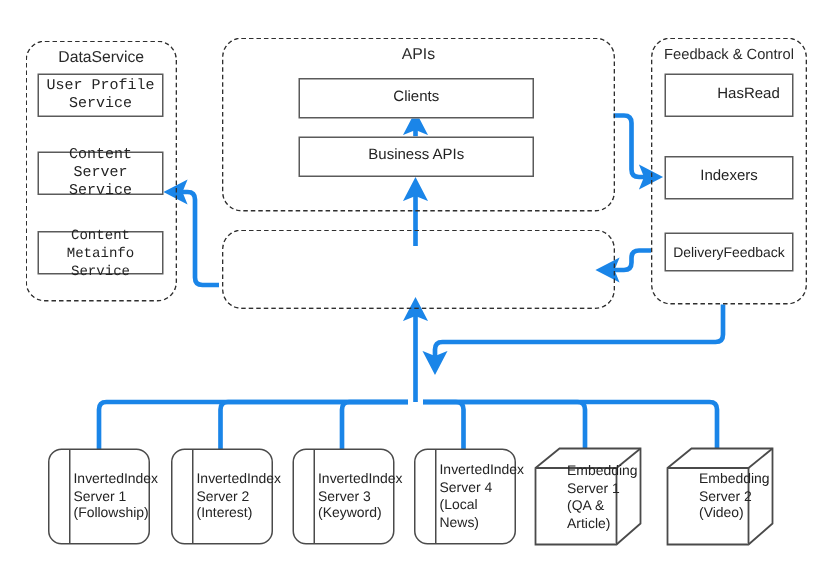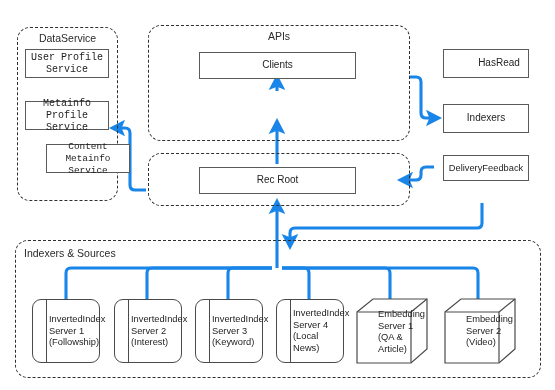--- a/index.html
+++ b/index.html
@@ -149,55 +149,55 @@
   </svg>
 
   <div class="group" style="left:17px; top:27px; width:101px; height:174px;">
     <div class="group-title">DataService</div>
   </div>
   <div class="node two-line" style="left:25px; top:49px; width:84px; height:29px;">
     <span style="white-space:pre-line">User Profile
 Service</span>
   </div>
   <div class="node two-line" style="left:25px; top:101px; width:84px; height:29px;">
-    <span style="white-space:pre-line">Metainfo Profile
+    <span style="white-space:pre-line">Content Server
 Service</span>
   </div>
-  <div class="node two-line" style="left:25px; top:144px; width:84px; height:29px;margin-left:21px;">
+  <div class="node two-line" style="left:25px; top:154px; width:84px; height:29px;">
     <span style="white-space:pre-line; font-size:9.4px">Content Metainfo
 Service</span>
   </div>
 
   <div class="group" style="left:148px; top:25px; width:262px; height:116px;padding-left:40px;">
     <div class="group-title">APIs</div>
   </div>
   <div class="node" style="left:199px; top:52px; width:157px; height:27px;">
     <span>Clients</span>
   </div>
-
+  <div class="node" style="left:199px; top:91px; width:157px; height:27px;">
+    <span>Business APIs</span>
+  </div>
+
+  <div class="group" style="left:434px; top:25px; width:104px; height:178px;">
+    <div class="group-title" style="font-size:9.8px">Feedback &amp; Control</div>
+  </div>
   <div class="node" style="left:443px; top:49px; width:86px; height:29px;padding-left:28px;">
     <span>HasRead</span>
   </div>
   <div class="node" style="left:443px; top:104px; width:86px; height:29px;">
     <span>Indexers</span>
   </div>
   <div class="node" style="left:443px; top:155px; width:86px; height:26px;justify-content:center;">
     <span style="font-size:9.3px">DeliveryFeedback</span>
   </div>
 
   <div class="group" style="left:148px; top:153px; width:262px; height:53px;">
     <div class="group-title"></div>
   </div>
-  <div class="node" style="left:199px; top:167px; width:157px; height:27px;">
-    <span>Rec Root</span>
-  </div>
-
-  <div class="group" style="left:15px; top:240px; width:526px; height:138px;">
-    <div class="group-title left-align">Indexers &amp; Sources</div>
-  </div>
+
 
   <div class="idx-node" style="left:32px; top:299px; width:68px; height:64px;">
     <div class="divider"></div>
     <div class="idx-label">InvertedIndex
 Server 1
 (Followship)</div>
   </div>
   <div class="idx-node" style="left:114px; top:299px; width:68px; height:64px;">
     <div class="divider"></div>
     <div class="idx-label">InvertedIndex

